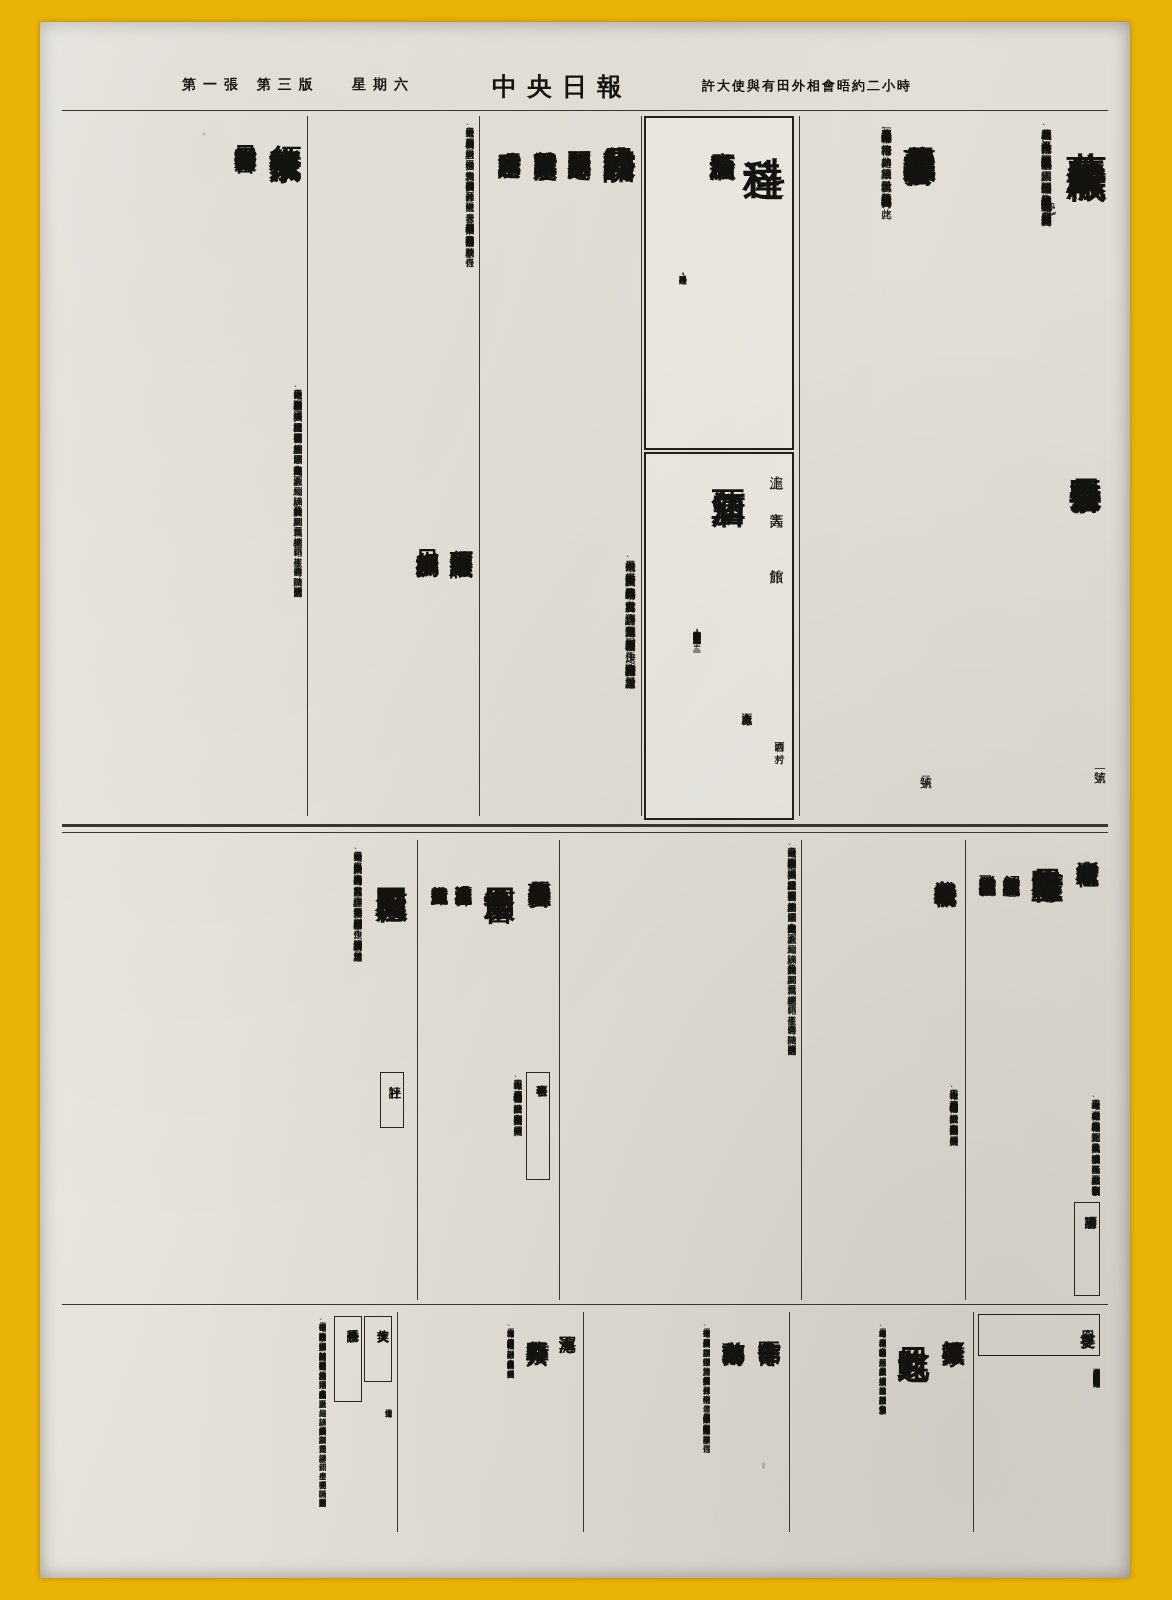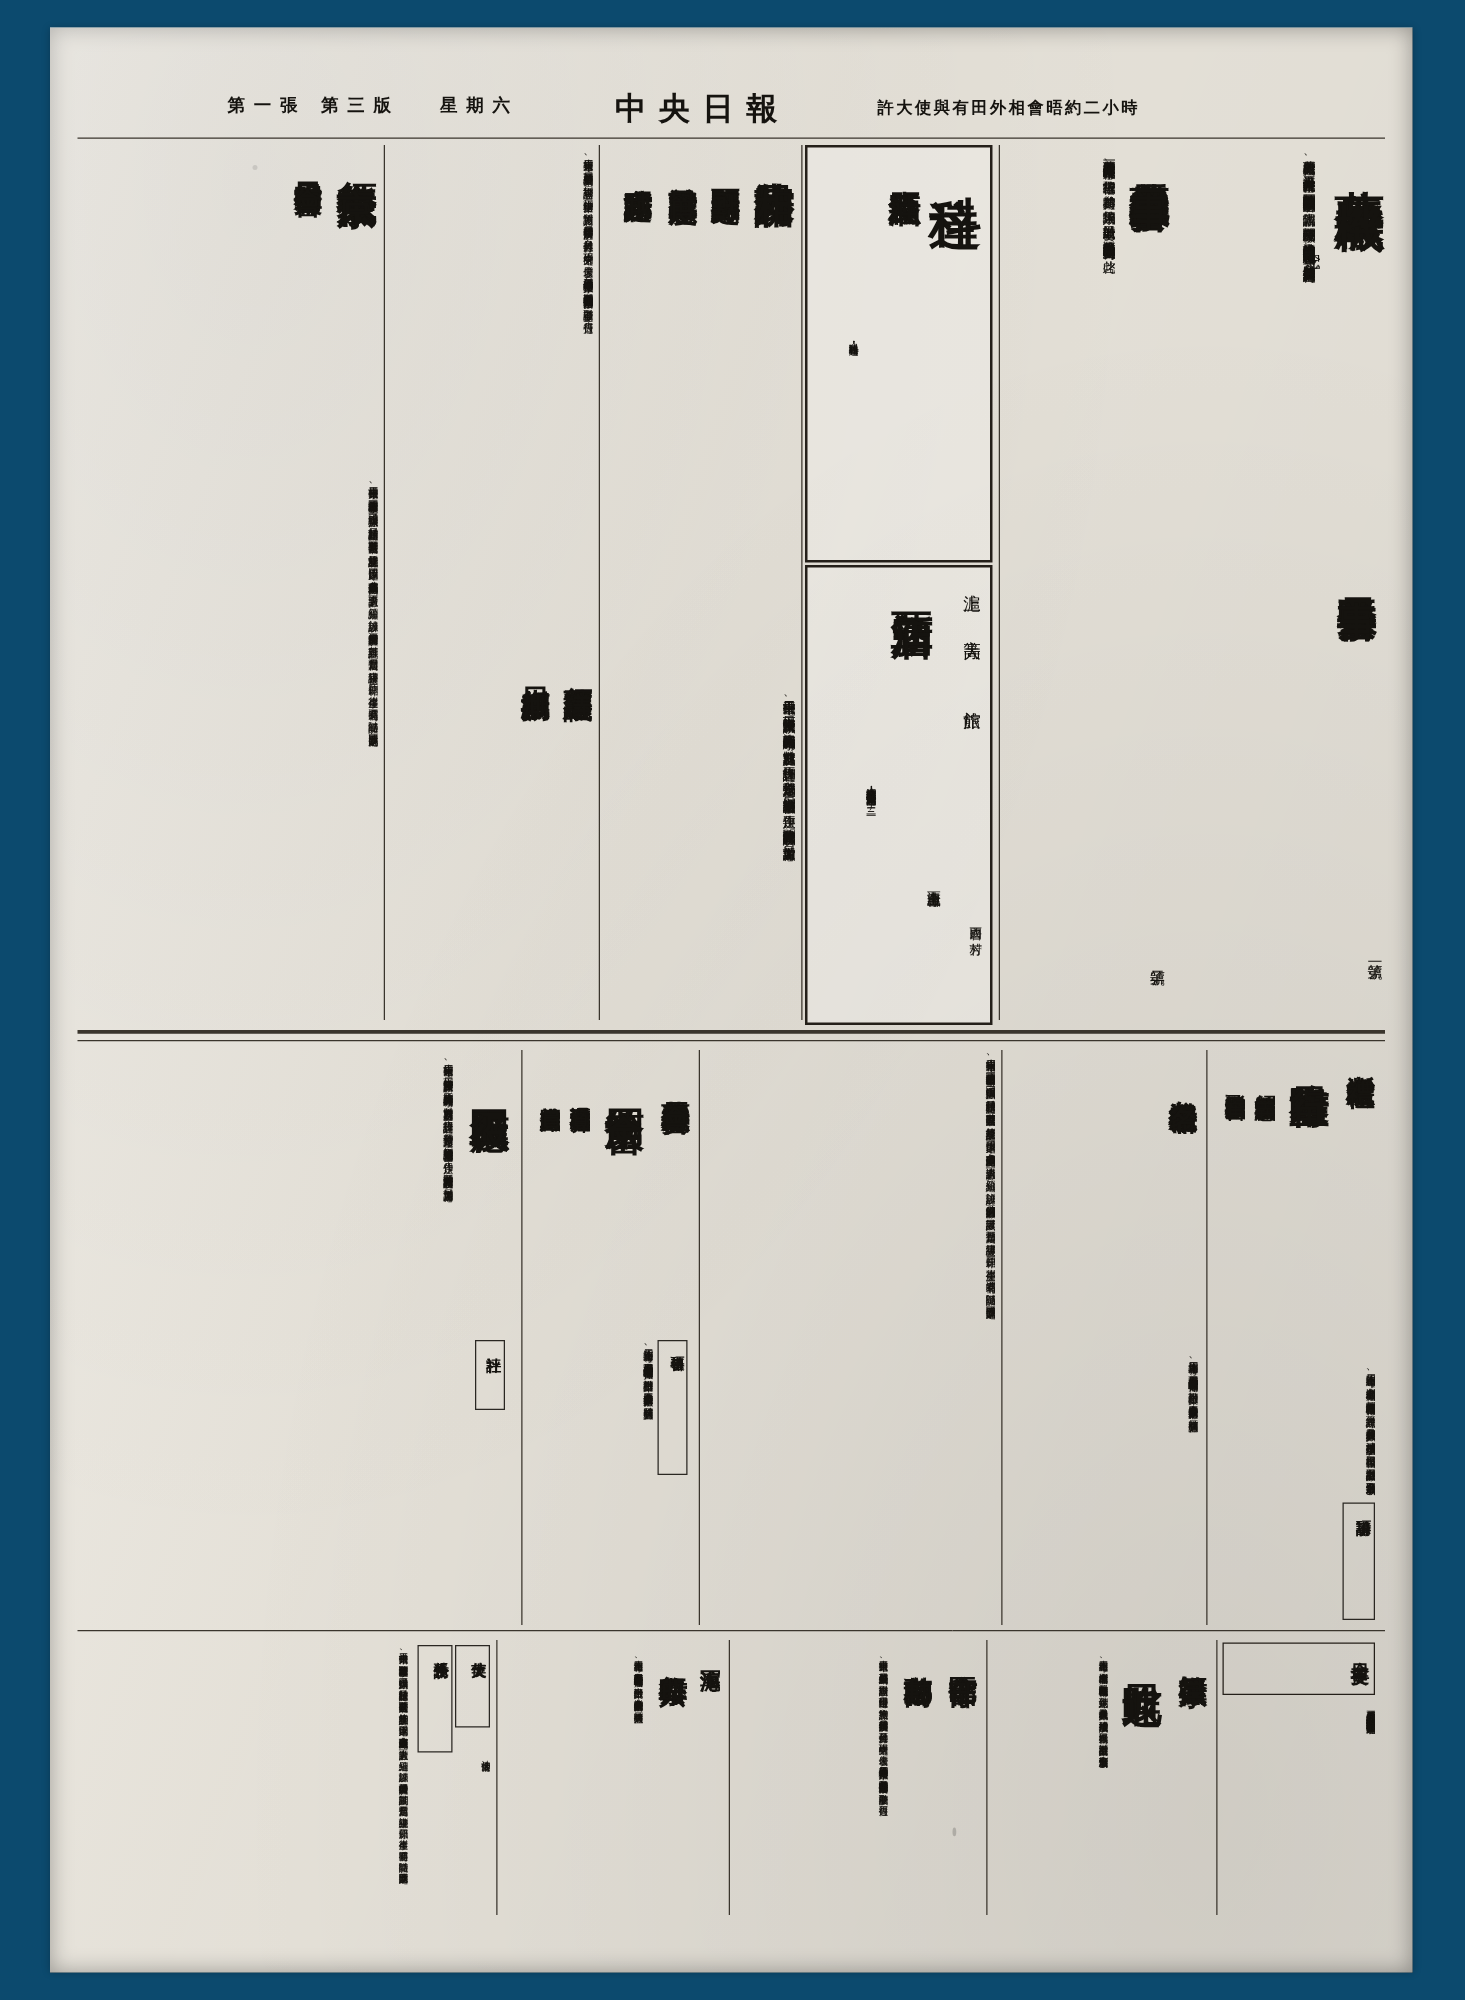--- a/index.html
+++ b/index.html
@@ -1,19 +1,19 @@
 <!DOCTYPE html>
 <html><head>
 <meta charset="utf-8">
 <style>
   html,body{margin:0;padding:0;background:#8d8a85;}
   body{font-family:"DejaVu Sans","Liberation Sans",sans-serif;}
   #page{
     position:relative;width:1172px;height:1600px;overflow:hidden;
-    background:#0c4a6e;
+    background:#eab308;
   }
   
   #paper{
     position:absolute;left:40px;top:22px;width:1090px;height:1556px;
     background:#e9e5dc;
     box-shadow:0 0 18px rgba(0,0,0,.35) inset, 0 0 6px rgba(0,0,0,.25);
   }
   #paper:before{
     content:"";position:absolute;inset:0;
     background:

